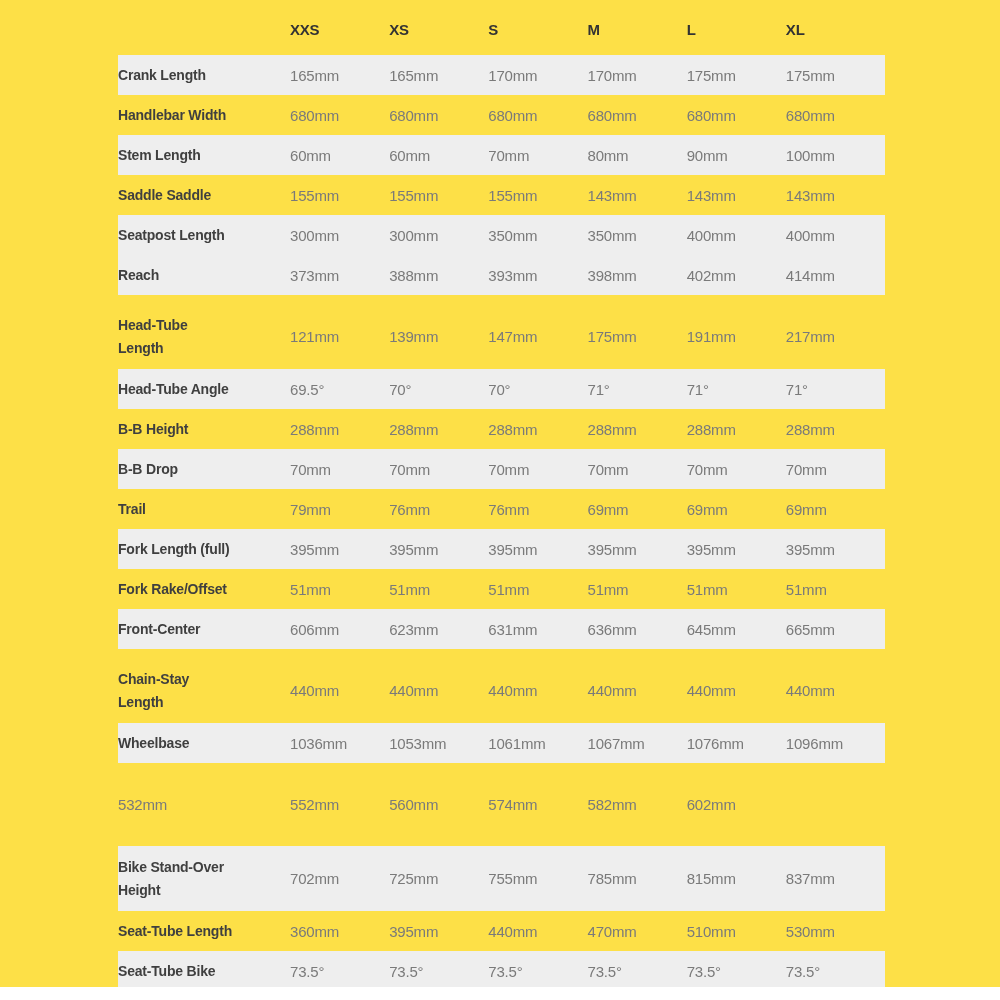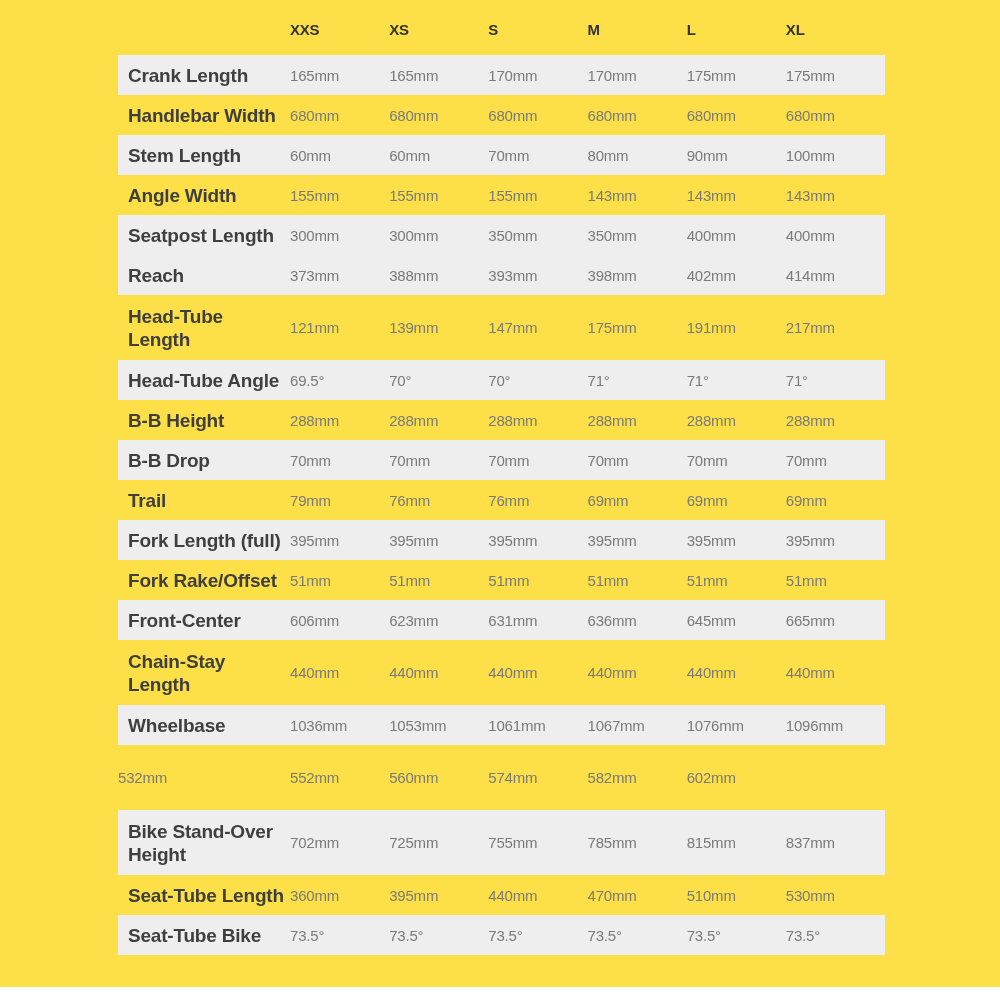--- a/index.html
+++ b/index.html
@@ -34,29 +34,29 @@
     font-size: 15px;
     font-weight: 700;
     color: #333333;
     padding-top: 4px;
   }
   .data-row {
     min-height: 40px;
   }
   .data-row.tall {
     min-height: 65px;
+    margin-top: 9px;
   }
   .data-row.striped {
     background: #eeeeee;
   }
   .row-label {
-    font-size: 19px;
+    font-size: 14px;
     font-weight: 700;
     color: #3f3f3f;
-    padding-left: 10px;
     white-space: pre-line;
     line-height: 23px;
   }
   .cell-value {
     font-size: 15px;
     font-weight: 400;
     color: #7a7a7a;
   }
 </style>
 </head>
@@ -100,21 +100,21 @@
     <div class="row-label">Stem Length</div>
     <div class="cell-value">60mm</div>
     <div class="cell-value">60mm</div>
     <div class="cell-value">70mm</div>
     <div class="cell-value">80mm</div>
     <div class="cell-value">90mm</div>
     <div class="cell-value">100mm</div>
   </div>
 
   <div class="grid-row data-row">
-    <div class="row-label">Angle Width</div>
+    <div class="row-label">Saddle Saddle</div>
     <div class="cell-value">155mm</div>
     <div class="cell-value">155mm</div>
     <div class="cell-value">155mm</div>
     <div class="cell-value">143mm</div>
     <div class="cell-value">143mm</div>
     <div class="cell-value">143mm</div>
   </div>
 
   <div class="grid-row data-row striped">
     <div class="row-label">Seatpost Length</div>

